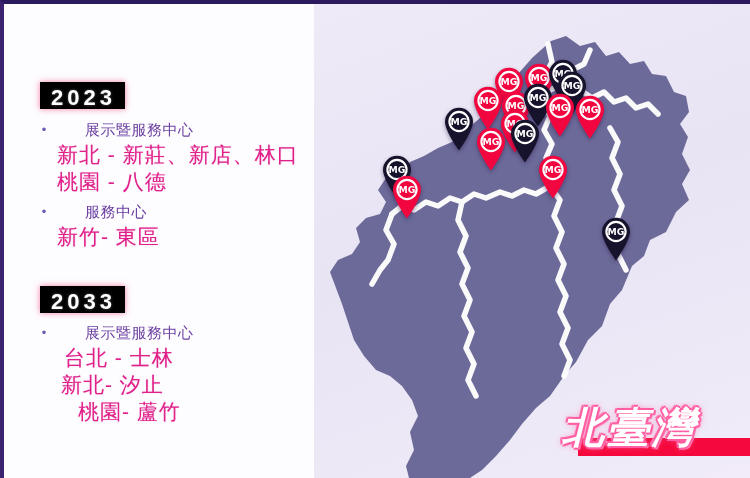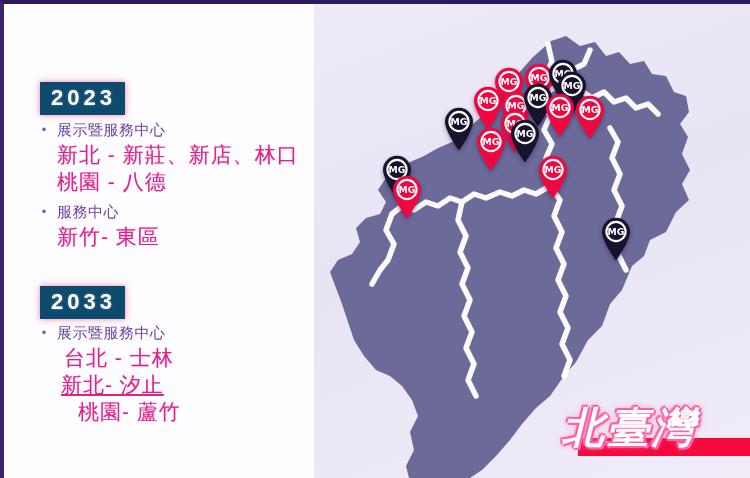--- a/index.html
+++ b/index.html
@@ -28,45 +28,46 @@
     position:absolute;width:34px;height:46px;
   }
   .pin svg{display:block;width:100%;height:100%;
     filter:drop-shadow(0 2px 2px rgba(40,20,70,.45));}
   
   #left-col{
     position:absolute;left:0;top:0;width:310px;height:478px;
   }
   .year-badge{
     position:absolute;
-    background:#0c4a6e;
+    background:#000000;
     color:#ffffff;
     font-weight:bold;
     letter-spacing:4px;
     font-size:22px;
     line-height:1;
-    padding:5px 9px 6px 11px;
+    padding:5px 9px 0 11px;
     box-shadow:0 0 6px rgba(236,27,90,.55);
     text-shadow:0 0 3px rgba(255,255,255,.35);
   }
   #badge-2023{left:36px;top:78px;}
   #badge-2024{left:36px;top:282px;}
   .bullet-row{
     position:absolute;display:flex;align-items:flex-start;gap:9px;
   }
   .bullet-dot{
     color:#6a5bb5;font-size:13px;line-height:20px;width:8px;
     flex:0 0 8px;text-align:center;
   }
   .bullet-head{
     color:#6a3fa0;
     font-size:15px;
     line-height:20px;
     letter-spacing:.5px;
     white-space:nowrap;
+    margin-left:28px;
   }
   .loc-line{
     position:absolute;
     color:#e0218a;
     font-size:21px;
     line-height:25px;
     letter-spacing:1px;
     white-space:nowrap;
     text-shadow:0 0 1px rgba(224,33,138,.35);
   }
@@ -115,21 +116,21 @@
     </div>
     <div class="loc-line" style="left:53px;top:220px;">新竹- 東區</div>
 
     <div class="year-badge" id="badge-2024">2033</div>
 
     <div class="bullet-row" style="left:36px;top:319px;">
       <span class="bullet-dot">•</span>
       <span class="bullet-head">展示暨服務中心</span>
     </div>
     <div class="loc-line" style="left:60px;top:341px;">台北 - 士林</div>
-    <div class="loc-line" style="left:57px;top:368px;text-decoration:underline;">新北- 汐止</div>
+    <div class="loc-line" style="left:57px;top:368px;">新北- 汐止</div>
     <div class="loc-line" style="left:74px;top:395px;">桃園- 蘆竹</div>
   </div>
 
   <div id="map-panel">
     <div id="map-wrap">
       <svg id="map-svg" width="440" height="478" viewBox="0 0 440 478">
         <g>
 
           <path d="M237,37 L252,32 L266,42 L281,38 L292,52 L305,48 L316,60
                L330,57 L338,70 L352,72 L360,88 L372,92 L375,108

